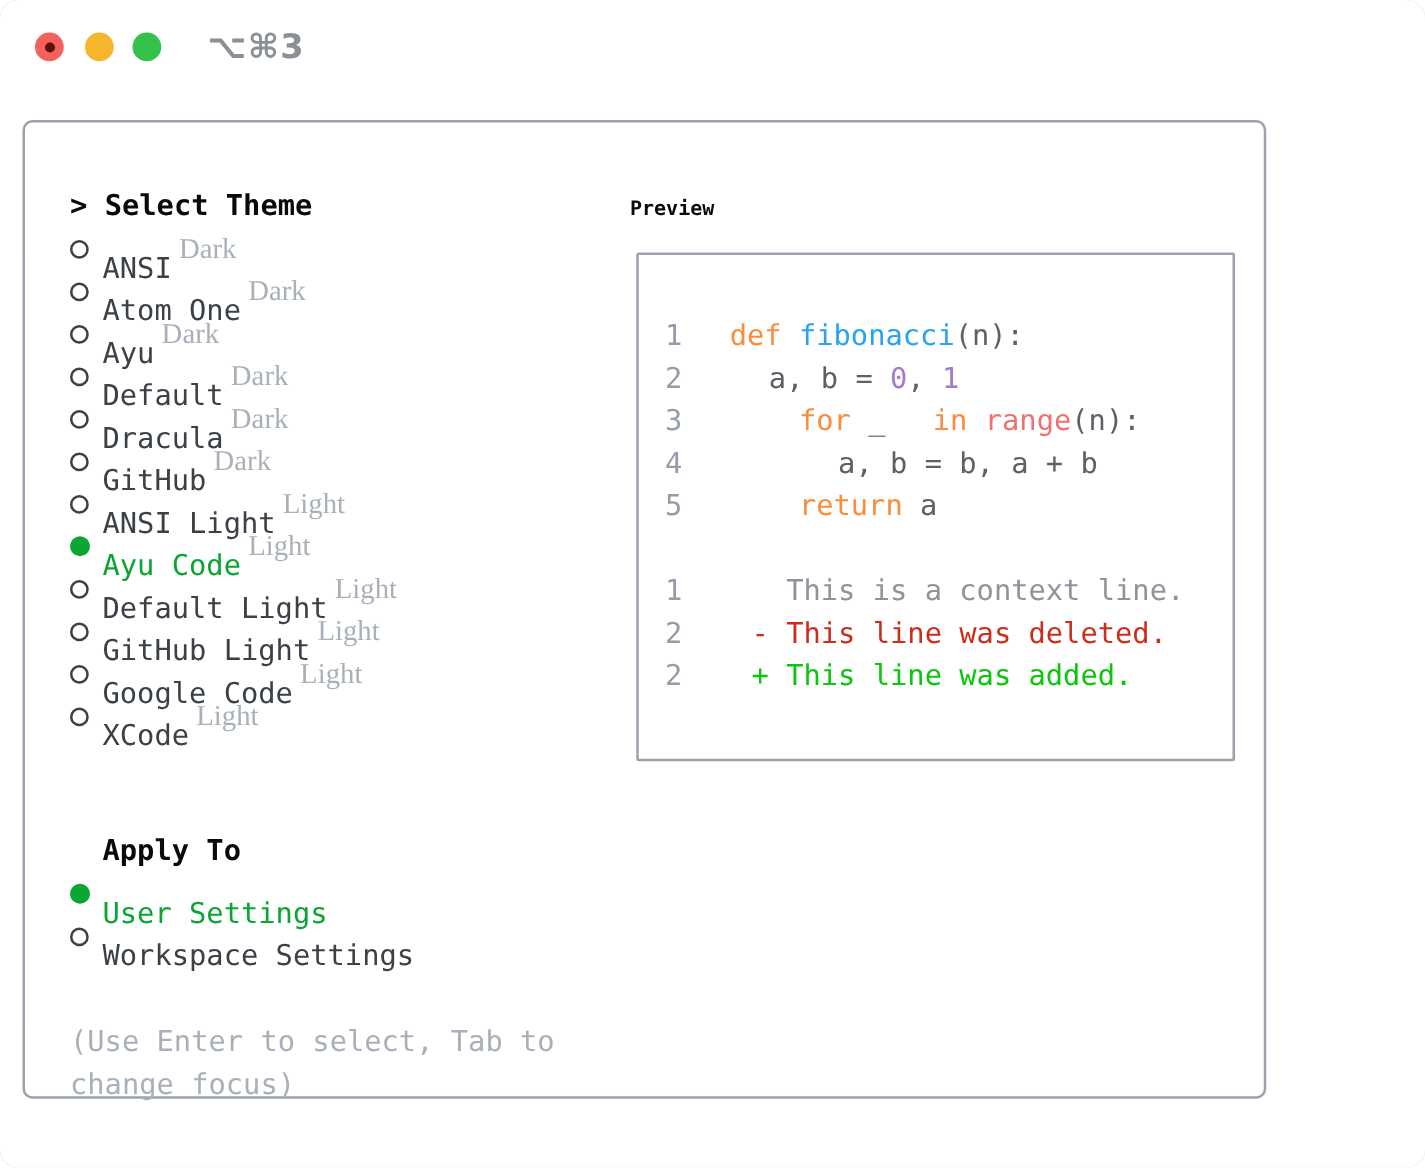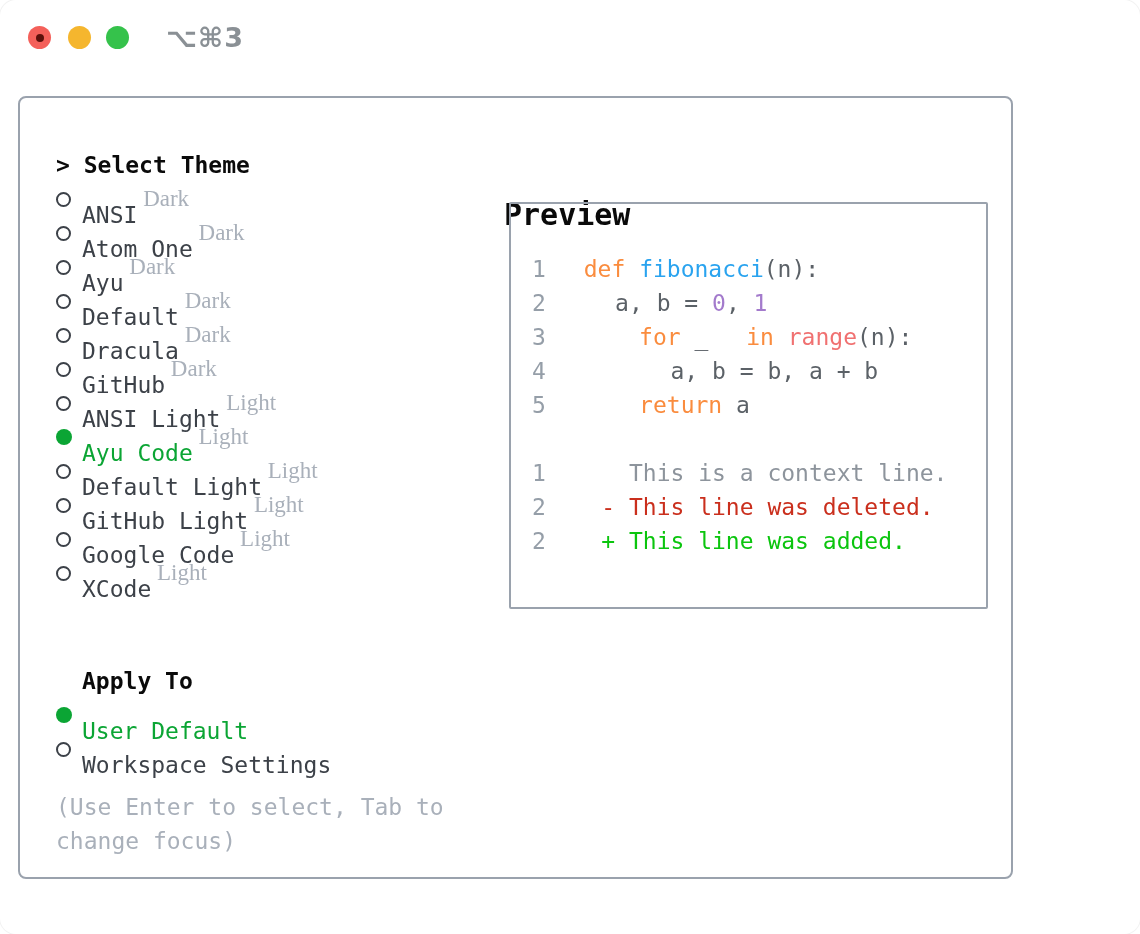--- a/index.html
+++ b/index.html
@@ -22,24 +22,24 @@
   .row{height:34px;display:flex;align-items:center;white-space:pre;}
   .row.blank{height:34px;}
   .hdr{font-weight:700;color:var(--header-text);}
   .caret{font-weight:700;color:var(--header-text);}
   .bullet{flex:0 0 auto;width:11px;height:11px;border:2px solid var(--item-text);border-radius:50%;margin-right:11px;box-sizing:content-box;}
   .bullet.filled{width:16px;height:16px;border:none;background:var(--accent-green);margin-right:10px;}
   .item .nm{color:var(--item-text);margin-top:32px;}
   .item.selected .nm{color:var(--accent-green);}
   .tag{color:var(--muted-text);font-family:Liberation Serif, serif;}
   .apply-hdr{padding-left:26px;margin-top:40px;}
-  .hint{margin-top:24px;width:432px;color:var(--muted-text);white-space:normal;}
+  .hint{margin-top:51px;width:432px;color:var(--muted-text);white-space:normal;}
 
   
-  .preview-label{position:absolute;left:484px;top:52px;height:34px;line-height:34px;font-size:30px;font-weight:700;color:var(--header-text);margin-top:48px;}
+  .preview-label{position:absolute;left:484px;top:52px;height:34px;line-height:34px;font-size:16px;font-weight:700;color:var(--header-text);}
   .preview-box{position:absolute;left:489px;top:104px;width:479px;height:407px;border:2px solid var(--panel-border);border-radius:2px;box-sizing:border-box;padding:48px 16px 0 21px;overflow:hidden;}
   .code-line{font-size:23px;line-height:34px;white-space:pre;}
   .seg.ln{color:var(--line-number);}
   .seg.plain{color:var(--code-plain);}
   .seg.kw{color:var(--code-keyword);margin-left:24px;}
   .seg.fn{color:var(--code-function);}
   .seg.num{color:var(--code-number);}
   .seg.bi{color:var(--code-builtin);}
   .seg.ctx{color:var(--diff-context);}
   .seg.del{color:var(--diff-deleted);}
@@ -76,21 +76,21 @@
           <div class="row item"><span class="bullet"></span><span class="nm">Default Light</span><span class="tag"> Light</span></div>
           <div class="row item"><span class="bullet"></span><span class="nm">GitHub Light</span><span class="tag"> Light</span></div>
           <div class="row item"><span class="bullet"></span><span class="nm">Google Code</span><span class="tag"> Light</span></div>
           <div class="row item"><span class="bullet"></span><span class="nm">XCode</span><span class="tag"> Light</span></div>
         </div>
 
       <div class="row blank"></div>
       <div class="row hdr apply-hdr">Apply To</div>
 
       <div>
-          <div class="row item selected"><span class="bullet filled"></span><span class="nm">User Default</span></div>
+          <div class="row item selected"><span class="bullet filled"></span><span class="nm">User Settings</span></div>
           <div class="row item"><span class="bullet"></span><span class="nm">Workspace Settings</span></div>
         </div>
 
       <div class="hint">(Use Enter to select, Tab to change focus)</div>
     </div>
 
     <div class="preview-label">Preview</div>
 
     <div class="preview-box">
       <div>

